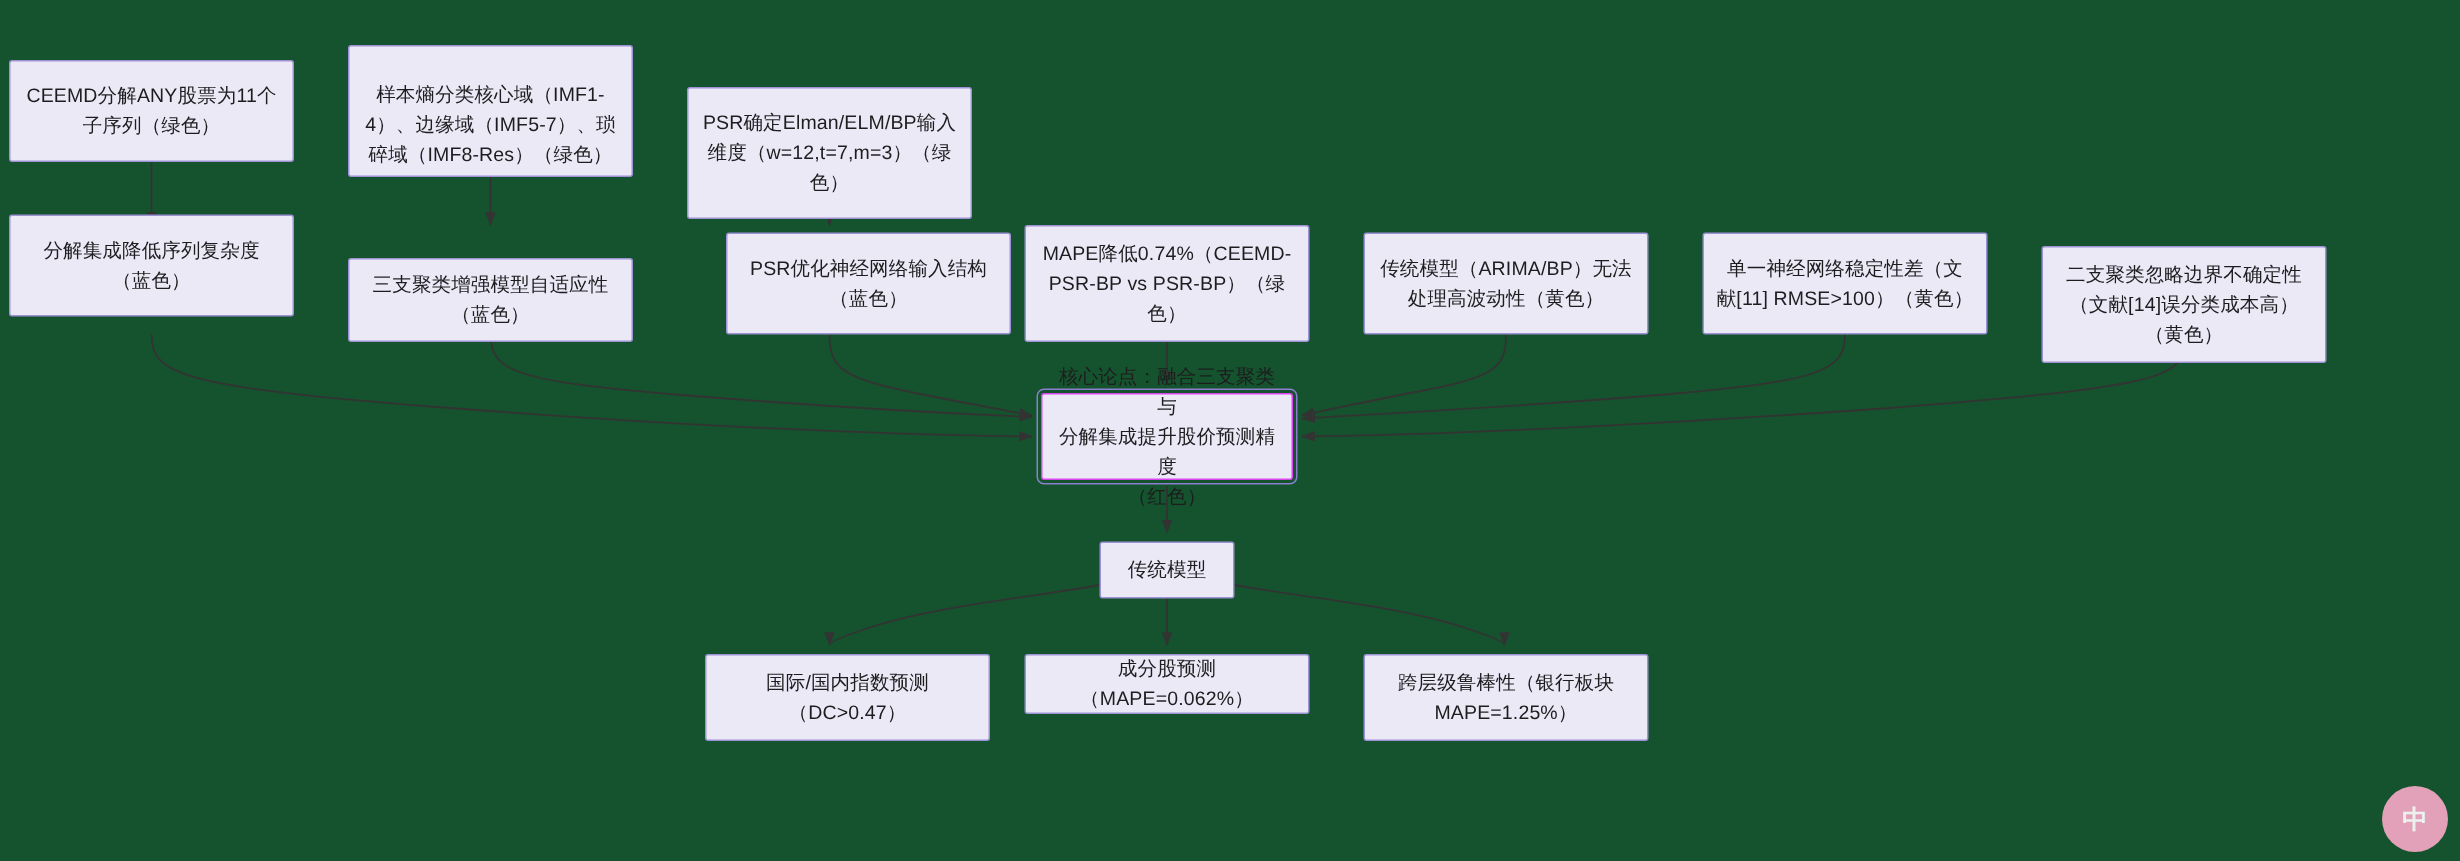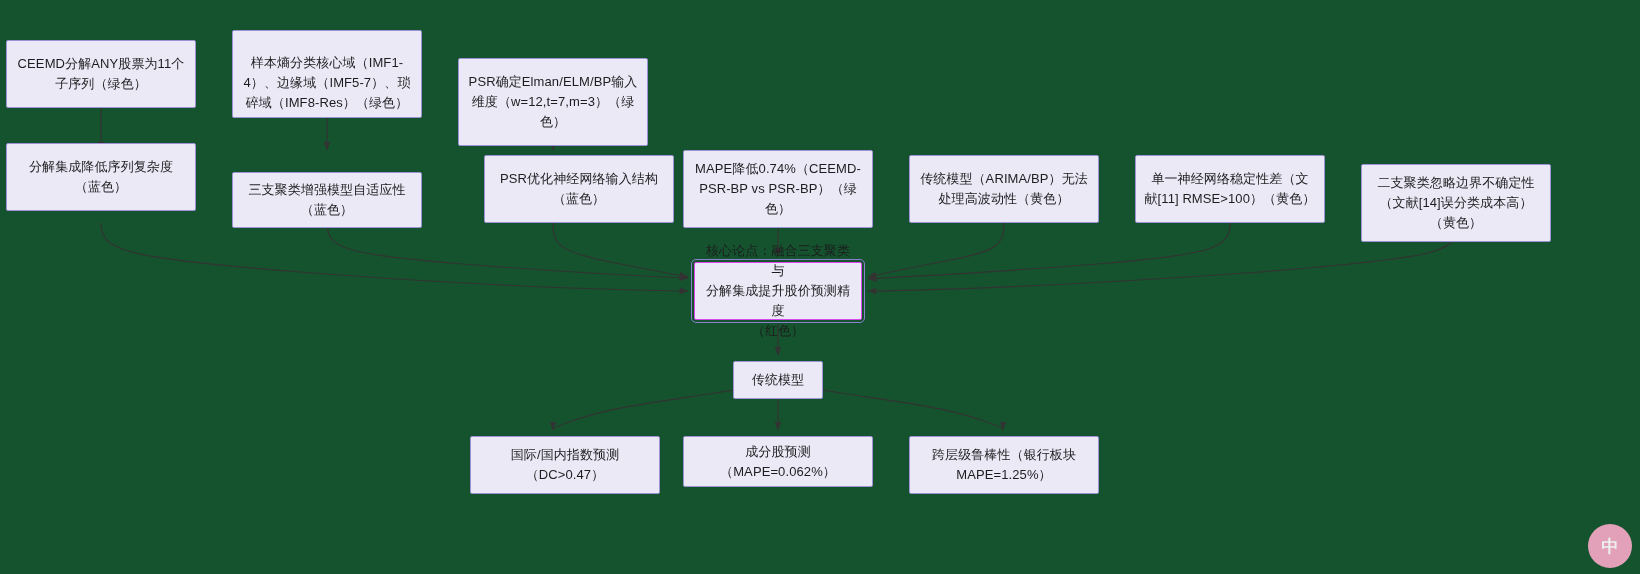--- a/index.html
+++ b/index.html
@@ -141,21 +141,21 @@
 分解集成提升股价预测精度
 （红色）</span>
       </div>
       <div class="node" style="left: 733px; top: 361px; width: 90px; height: 38px;">
         <span class="node-text">传统模型</span>
       </div>
       <div class="node" style="left: 458px; top: 436px; width: 190px; height: 58px; margin-left: 12px;">
         <span class="node-text">国际/国内指数预测
 （DC&gt;0.47）</span>
       </div>
-      <div class="node" style="left: 683px; top: 436px; width: 190px; height: 51px;">
+      <div class="node" style="left: 683px; top: 436px; width: 190px; height: 40px;">
         <span class="node-text">成分股预测
 （MAPE=0.062%）</span>
       </div>
       <div class="node" style="left: 909px; top: 436px; width: 190px; height: 58px;">
         <span class="node-text">跨层级鲁棒性（银行板块
 MAPE=1.25%）</span>
       </div>
     </div>
 
   <div class="watermark" style="left: 1588px; top: 524px; width: 44px; height: 44px;">

